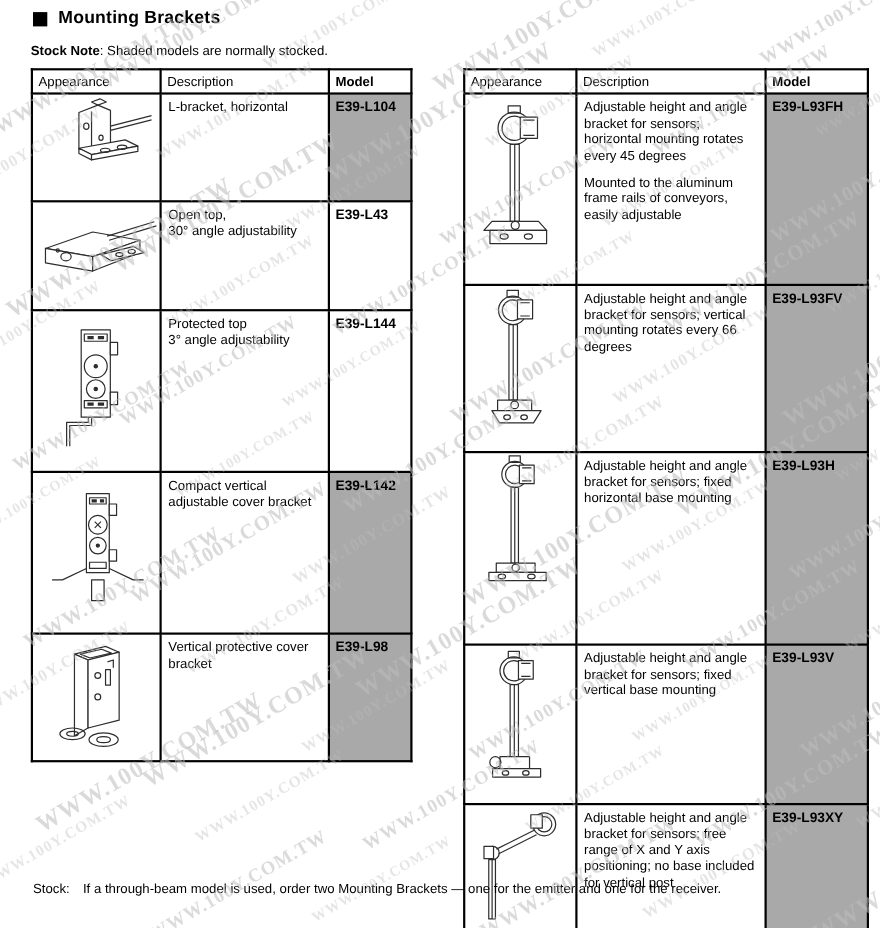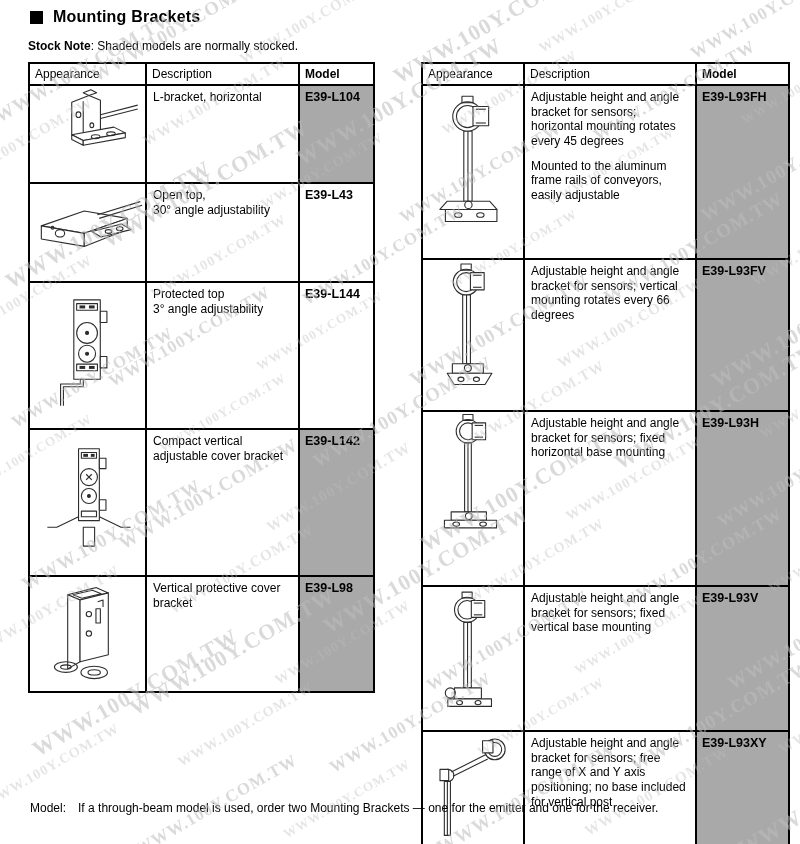--- a/index.html
+++ b/index.html
@@ -316,21 +316,21 @@
       </td>
       <td class="desc">
             <div class="para">Adjustable height and angle bracket for sensors; free range of X and Y axis positioning; no base included for vertical post</div>
           </td>
       <td class="model shaded">E39-L93XY</td>
     </tr>
   </tbody>
     </table>
 
   <div id="bottom-note">
-    <span class="lbl">Model:</span><span>If a through-beam model is used, order two Mounting Brackets — one for the emitter and one for the receiver.</span>
+    <span class="lbl">Stock:</span><span>If a through-beam model is used, order two Mounting Brackets — one for the emitter and one for the receiver.</span>
   </div>
 
   <div id="watermark-layer">
       <span class="wm" style="left: -70px; top: -22px; font-size: 13px; opacity: 0.38;">WWW.100Y.COM.TW</span>
       <span class="wm" style="left: 80px; top: 15px; font-size: 19px; opacity: 0.55;">WWW.100Y.COM.TW</span>
       <span class="wm" style="left: 230px; top: 11px; font-size: 15px; opacity: 0.38;">WWW.100Y.COM.TW</span>
       <span class="wm" style="left: 380px; top: 7px; font-size: 22px; opacity: 0.55;">WWW.100Y.COM.TW</span>
       <span class="wm" style="left: 530px; top: 3px; font-size: 14px; opacity: 0.38;">WWW.100Y.COM.TW</span>
       <span class="wm" style="left: 680px; top: -1px; font-size: 17px; opacity: 0.55;">WWW.100Y.COM.TW</span>
       <span class="wm" style="left: -17px; top: 56px; font-size: 19px; opacity: 0.55;">WWW.100Y.COM.TW</span>

